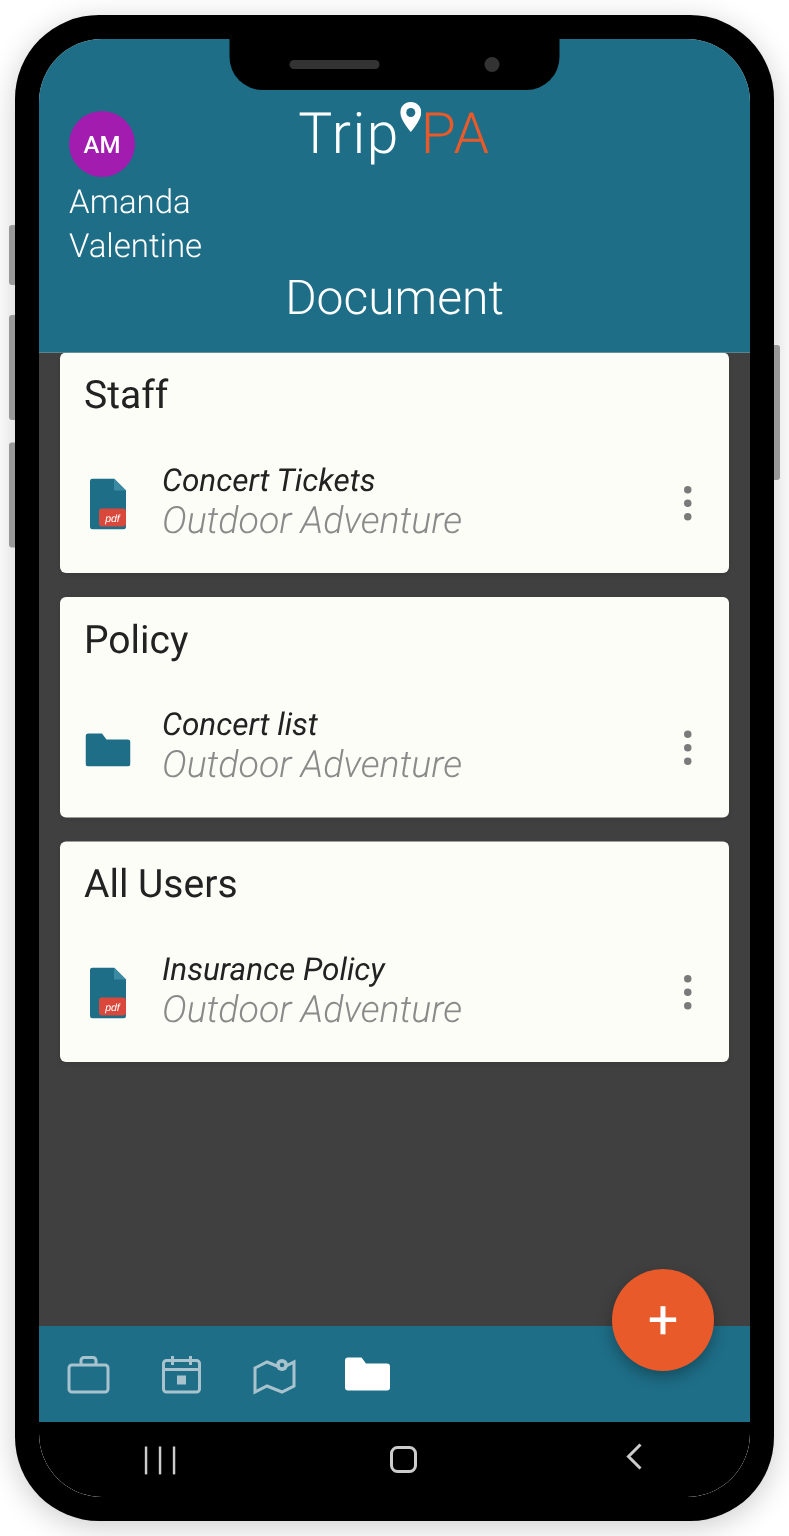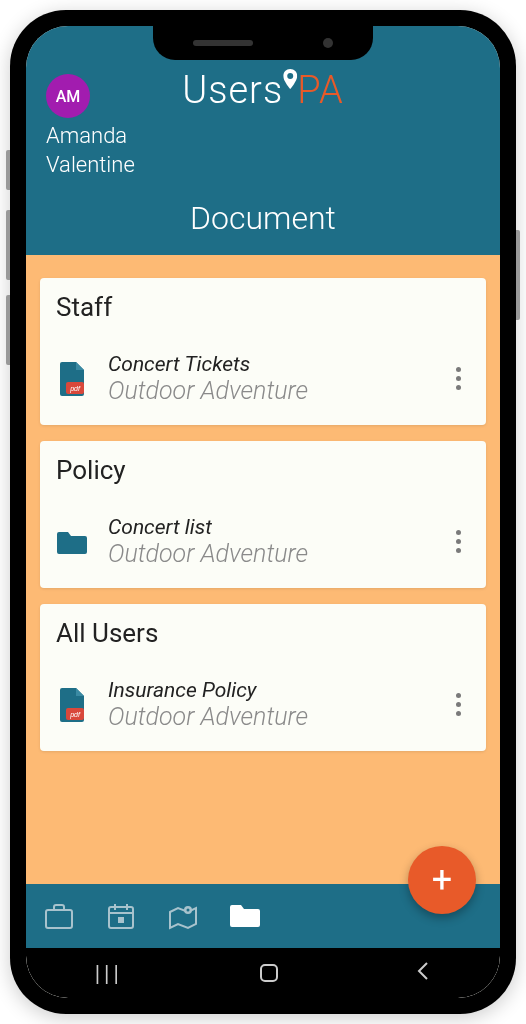--- a/index.html
+++ b/index.html
@@ -87,27 +87,27 @@
   .username {
     font-size: 22px;
     font-weight: 300;
     margin-top: 4px;
     line-height: 1.3;
   }
   .page-title {
     text-align: center;
     font-size: 32px;
     font-weight: 300;
-    margin-top: 20px;
+    margin-top: 0;
   }
   .content {
     flex: 1;
-    padding: 23px 14px 0 14px;
+    padding: 0 14px 0 14px;
     overflow-y: auto;
-    background:#fdba74;
+    background:#404040;
   }
   .section-card {
     background: #fcfdf7;
     border-radius: 4px;
     box-shadow: 0 1px 3px rgba(0,0,0,0.1);
     margin-bottom: 16px;
     padding: 14px 16px 0 16px;
   }
   .section-title {
     font-size: 26px;
@@ -206,21 +206,21 @@
   <div class="phone-side-btn-right"></div>
 
   <div class="screen">
     <div class="notch">
       <div class="notch-speaker"></div>
       <div class="notch-cam"></div>
     </div>
 
     <div class="header">
       <div class="logo-wrap">
-        <span class="logo-trip">Users</span>
+        <span class="logo-trip">Trip</span>
         <span class="logo-pin">
           <svg width="14" height="20" viewBox="0 0 14 20" style="transform:translateY(-12px)">
             <path d="M7 0C3 0 0 3 0 7c0 5 7 13 7 13s7-8 7-13c0-4-3-7-7-7z" fill="#fff"></path>
             <circle cx="7" cy="7" r="3" fill="#1e6e87"></circle>
           </svg>
         </span>
         <span class="logo-pa">PA</span>
       </div>
       <div class="avatar-row">
         <div class="avatar">AM</div>

